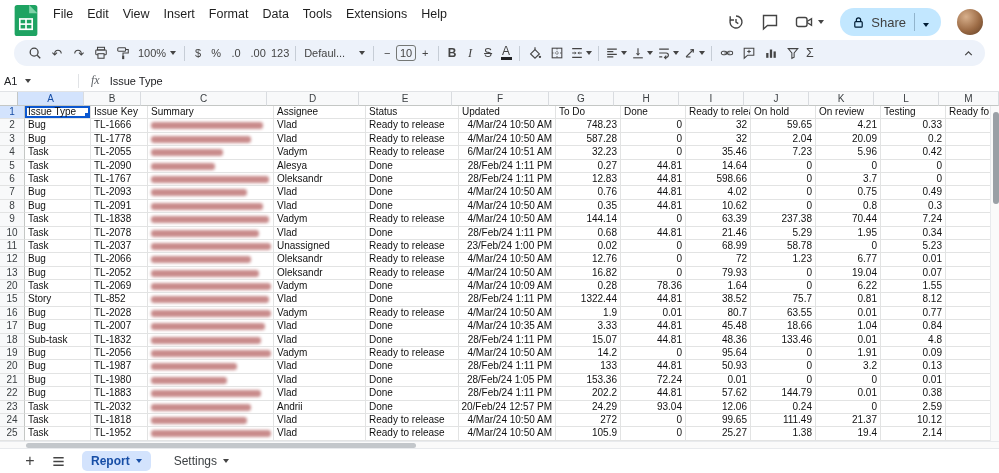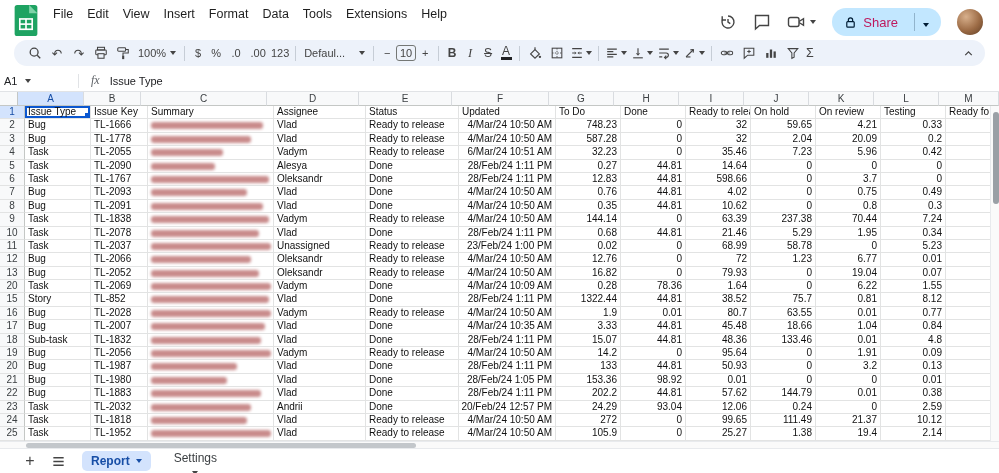--- a/index.html
+++ b/index.html
@@ -12,21 +12,21 @@
   .logo { width:24px; height:31px; margin:1px 8px 0 2px; flex:none; cursor:pointer; }
   .tcol { flex:1; min-width:0; }
   .trow1 { display:flex; align-items:center; height:20px; gap:9px; }
   .doc-title { font-size:15px; font-weight:500; color:#1f1f1f; white-space:nowrap; }
   .t-icon { color:#444; font-size:13px; line-height:14px; display:flex; align-items:center; cursor:pointer; }
   .menubar { display:flex; align-items:center; height:18px; margin-top:1px; }
   .menu-item { font-size:12.5px; color:#1f1f1f; padding:0 7px; border-radius:4px; cursor:pointer; }
   .t-right { display:flex; align-items:center; gap:16px; margin:4px 4px 0 8px; flex:none; }
   .tr-btn { display:flex; align-items:center; cursor:pointer; }
   .share-btn { display:flex; align-items:center; background:#c2e7ff; border-radius:16px; height:28px; padding:0 4px 0 12px; cursor:pointer; }
-  .share-label { font-size:13px; font-weight:500; color:#be185d; margin:0 16px 0 6px; }
+  .share-label { font-size:13px; font-weight:500; color:#404040; margin:0 8px 0 6px; }
   .share-sep { width:1px; height:18px; background:rgba(0,29,53,.25); }
   .share-caret { padding:0 8px; }
   .avatar { width:26px; height:26px; border-radius:50%; background:radial-gradient(circle at 35% 30%, #d8b08c 0%, #9c6b45 55%, #5d3c24 100%); cursor:pointer; }
   .car { display:inline-block; width:0; height:0; border-left:3.5px solid transparent; border-right:3.5px solid transparent; border-top:4px solid #444; }
   .car.blue { border-top-color:#001d35; }
 
   
   .toolbar-wrap { height:30px; padding:0 14px; }
   .toolbar { height:26px; background:#edf2fa; border-radius:13px; display:flex; align-items:center; padding:0 6px 0 10px; color:#444; }
   .tb { display:flex; align-items:center; justify-content:center; min-width:22px; height:22px; border-radius:4px; cursor:pointer; font-size:11px; color:#444; white-space:nowrap; }
@@ -73,21 +73,21 @@
   .vthumb { position:absolute; top:6px; left:1.5px; width:6px; height:92px; border-radius:3px; background:#9aa0a6; }
   .hscroll { position:relative; height:7px; background:#fafafa; border-top:1px solid #e8eaed; cursor:pointer; }
   .hthumb { position:absolute; top:1px; left:26px; width:390px; height:5px; border-radius:3px; background:#c3c7cb; }
 
   
   .sheetbar { height:25px; display:flex; align-items:center; background:#fff; border-top:1px solid #e8eaed; padding-left:18px; gap:4px; }
   .sb-btn { display:flex; align-items:center; justify-content:center; width:24px; height:22px; color:#444; cursor:pointer; font-size:16px; }
   .tab-active { display:flex; align-items:center; gap:6px; height:20px; background:#d3e3fd; border-radius:5px; padding:0 9px; margin-left:8px; cursor:pointer; }
   .tab-active .lbl { font-size:12px; font-weight:700; color:#174ea6; }
   .tab-active .car { border-top-color:#174ea6; }
-  .tab-plain { display:flex; align-items:center; gap:6px; height:20px; padding:0 9px; margin-left:10px; cursor:pointer;flex-direction:column; }
+  .tab-plain { display:flex; align-items:center; gap:6px; height:20px; padding:0 9px; margin-left:10px; cursor:pointer; }
   .tab-plain .lbl { font-size:12px; color:#3c4043; }
 
   svg { display:block; }
 </style>
 </head>
 <body>
 
 <div class="app">
 
   <div class="titlebar">
@@ -643,21 +643,21 @@
       </div>
         <div class="row">
         <div class="gut">21</div>
         <div class="cell cA txt">Bug</div>
         <div class="cell cB txt">TL-1980</div>
         <div class="cell cC"><span class="redact" style="width: 76px;"></span></div>
         <div class="cell cD txt">Vlad</div>
         <div class="cell cE txt">Done</div>
         <div class="cell cF num">28/Feb/24 1:05 PM</div>
         <div class="cell cG num">153.36</div>
-        <div class="cell cH num">98.92</div>
+        <div class="cell cH num">72.24</div>
         <div class="cell cI num">0.01</div>
         <div class="cell cJ num">0</div>
         <div class="cell cK num">0</div>
         <div class="cell cL num">0.01</div>
         <div class="cell cM"></div>
       </div>
         <div class="row">
         <div class="gut">22</div>
         <div class="cell cA txt">Bug</div>
         <div class="cell cB txt">TL-1883</div>

